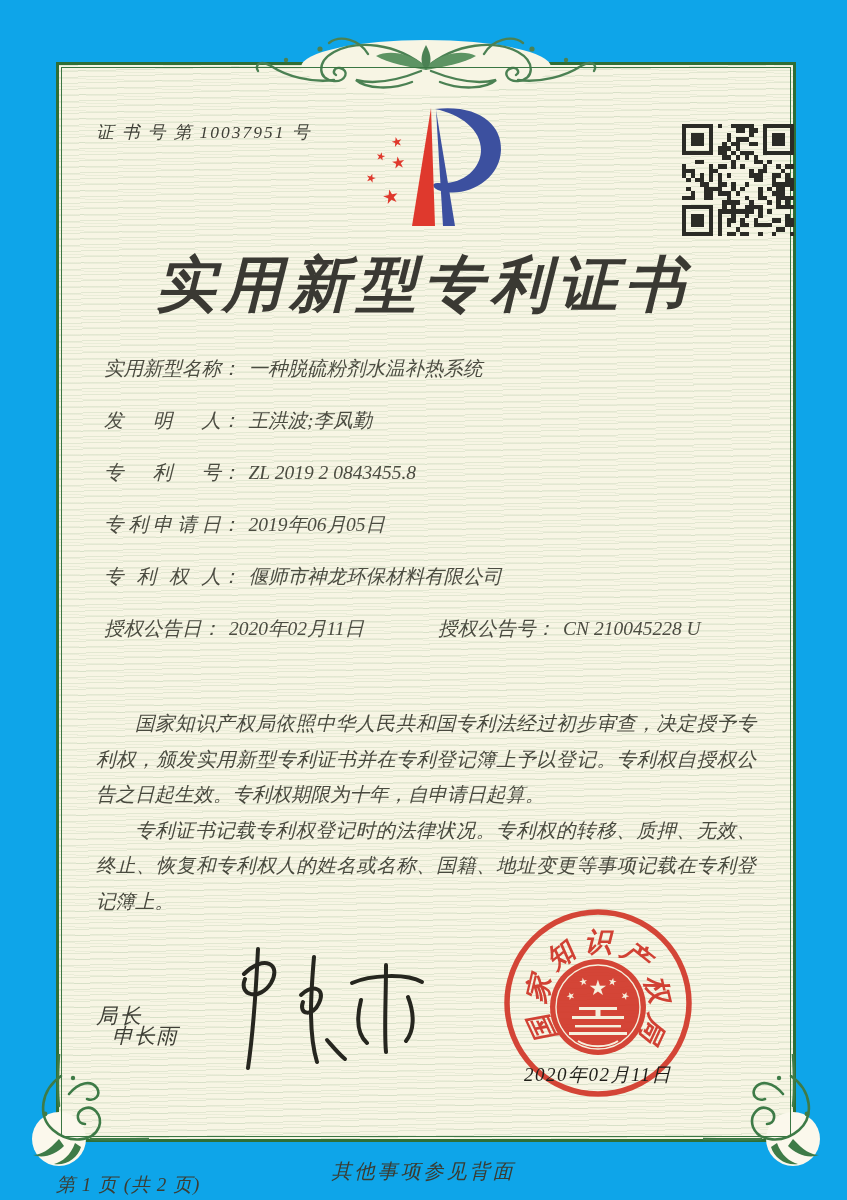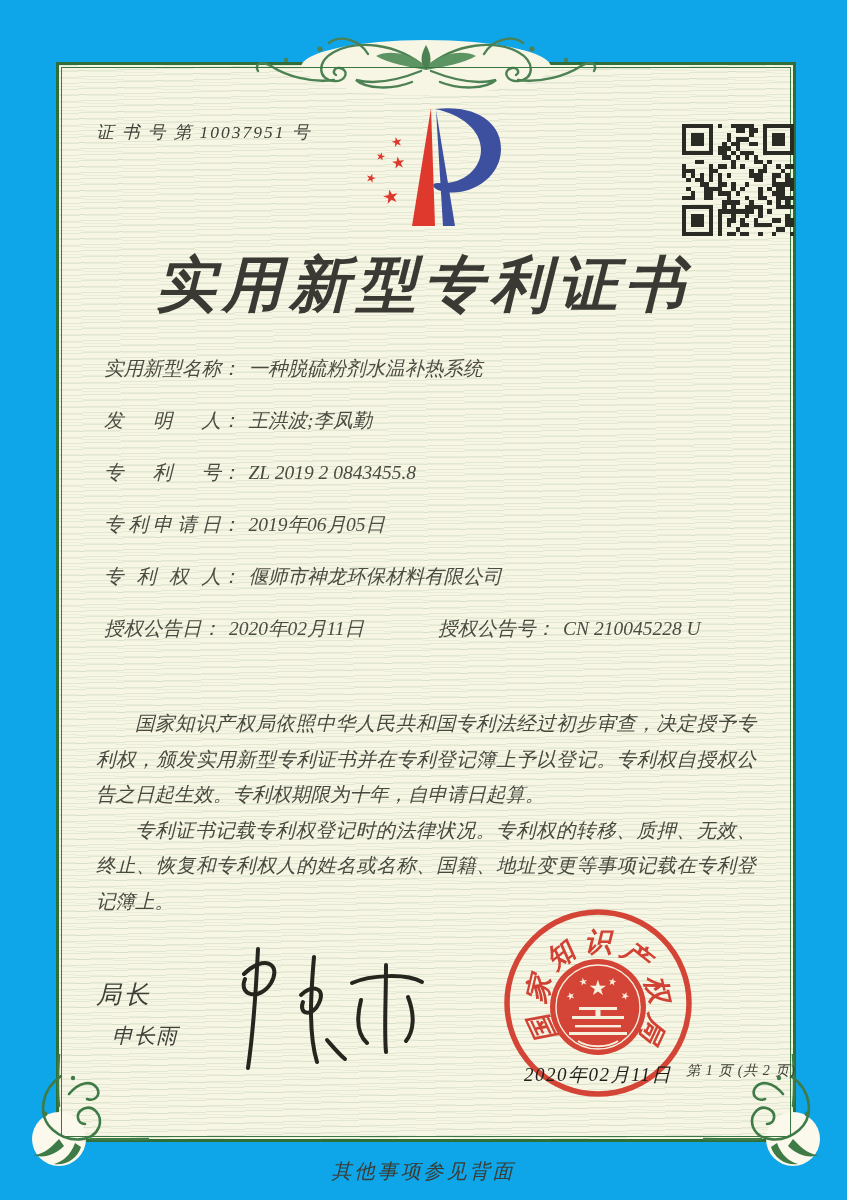--- a/index.html
+++ b/index.html
@@ -45,30 +45,30 @@
   .grant-row{position:relative;}
   .grant-second{position:absolute; left:334px; top:0;}
   
   .body-text{
     position:absolute; left:96px; top:706px; width:660px;
     font-size:19.5px; line-height:35.5px; color:#48493e; text-align:justify;
   }
   .body-text p{margin:0; text-indent:2em;}
   .body-text p + p{}
   
-  .signer-title{position:absolute; left:96px; top:978px; font-size:25px; color:#3e3f36; letter-spacing:3px;}
+  .signer-title{position:absolute; left:96px; top:1002px; font-size:21px; color:#3e3f36; letter-spacing:3px;}
   .signer-name{position:absolute; left:112px; top:1022px; font-size:21px; color:#3e3f36; letter-spacing:1px;}
   .signature{position:absolute; left:208px; top:942px; width:245px; height:138px;}
   .seal{position:absolute; left:498px; top:903px; width:200px; height:200px; opacity:.93;}
   .seal-date{
     position:absolute; left:498px; top:1062px; width:200px; text-align:center;
     font-size:19px; color:#1f1f1a; letter-spacing:1.5px; z-index:3;
   }
   
-  .page-no{position:absolute; left:56px; top:1062px; width:740px; text-align:right; font-size:14px; color:#3c3d33; letter-spacing:1px;}
+  .page-no{position:absolute; left:56px; top:1172px; width:740px; text-align:left; font-size:19px; color:#3c3d33; letter-spacing:1px;}
   .back-note{position:absolute; left:0; top:1158px; width:100%; text-align:center; font-size:20px; color:#3a3b31; letter-spacing:3px;}
 </style>
 </head>
 <body>
 
 <div class="page">
 
   <div class="frame">
 
     <svg class="ornament-top" viewBox="0 0 420 92">

